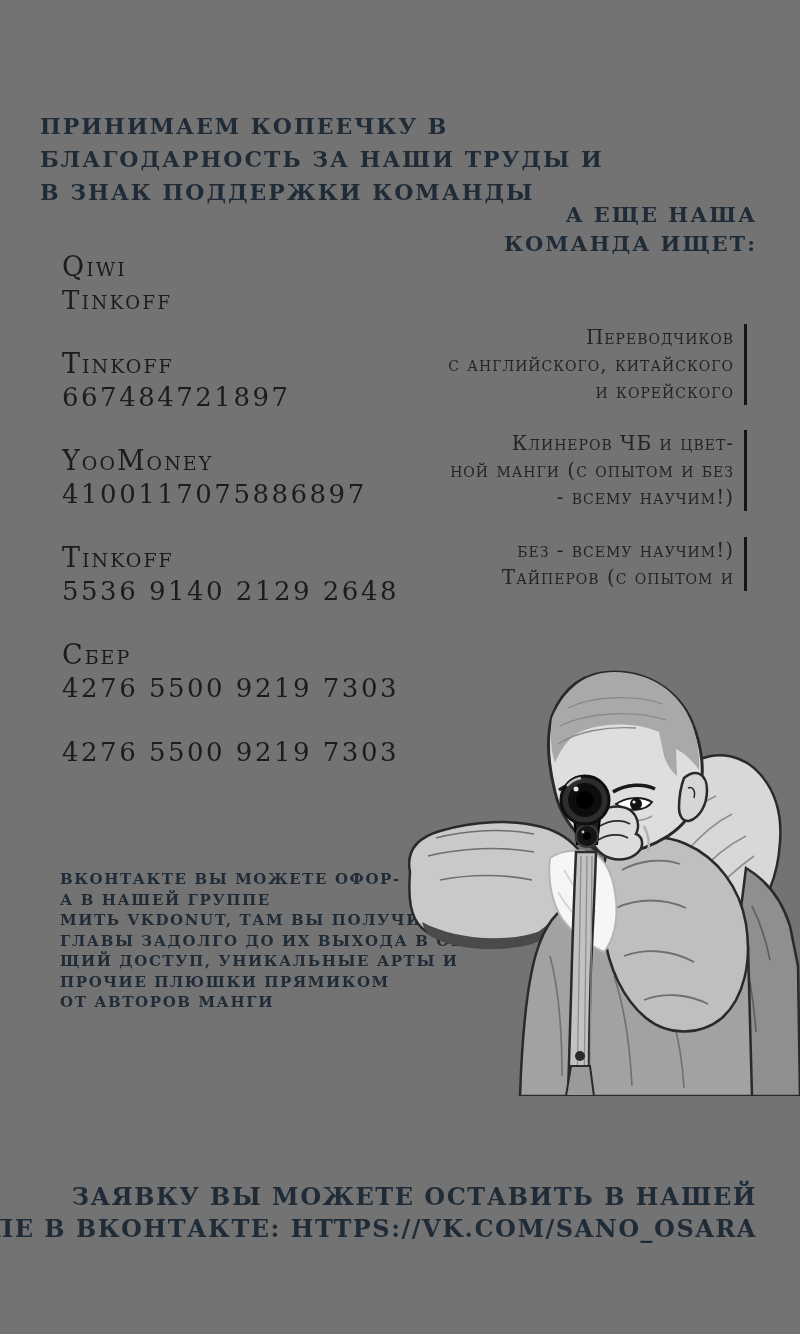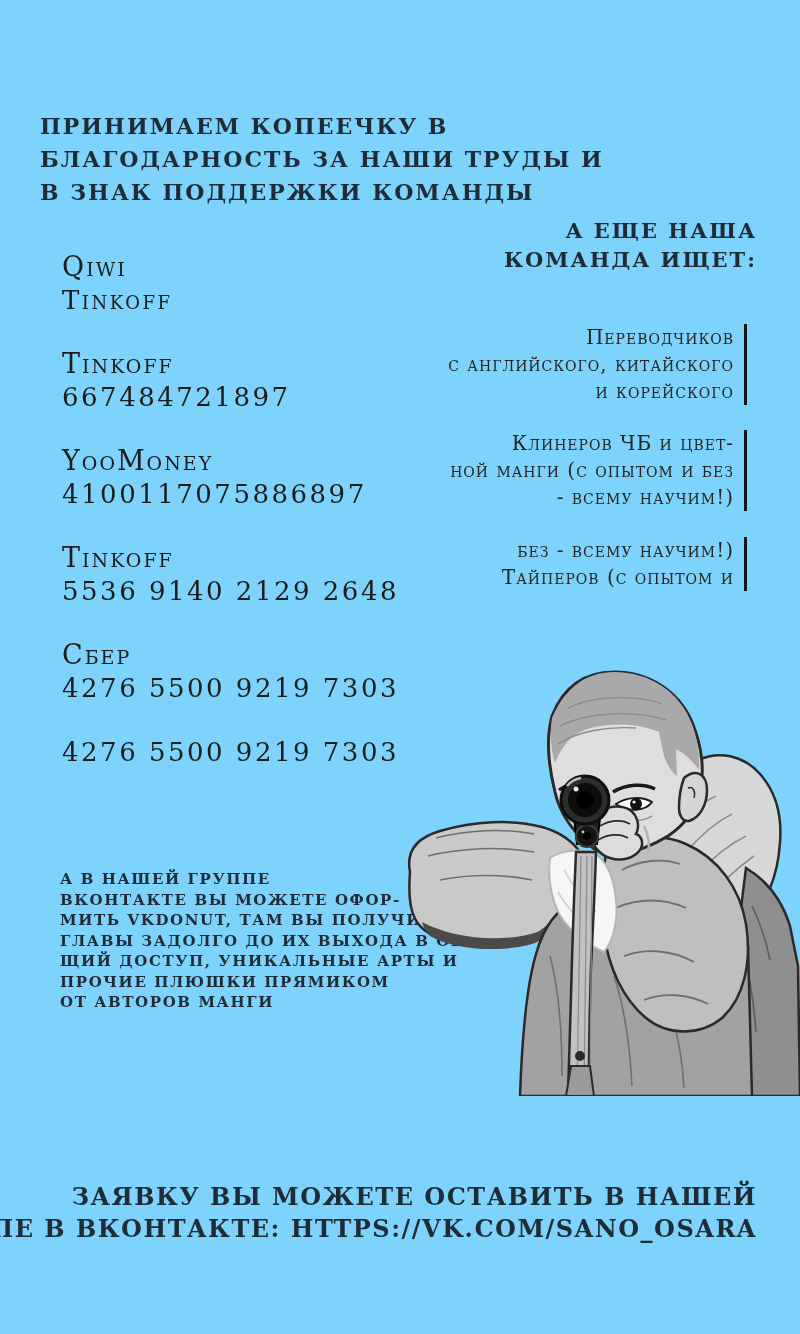--- a/index.html
+++ b/index.html
@@ -1,29 +1,29 @@
 <!DOCTYPE html>
 <html><head>
 <meta charset="utf-8">
 <style>
   html,body { margin:0; padding:0; background:#ffffff; }
   .page {
     position:relative; width:800px; height:1334px; margin:0 auto;
-    background:#7dd3fc; overflow:hidden;
+    background:#737373; overflow:hidden;
     font-family:"DejaVu Serif", serif; color:#1c1c1c;
   }
   
   .slab { font-weight:bold; color:#1f2b37; }
 
   .donation-heading {
     position:absolute; left:40px; top:110px;
     font-size:22px; line-height:33px; letter-spacing:2px; white-space:nowrap;
   }
   .recruit-heading {
-    position:absolute; right:43px; top:216px; text-align:right;
+    position:absolute; right:43px; top:200px; text-align:right;
     font-size:21px; line-height:29px; letter-spacing:2px; white-space:nowrap;
   }
 
   .pay-list { position:absolute; left:62px; top:250px; }
   .pay-item { margin-bottom:30px; }
   .pay-label {
     font-variant:small-caps; font-size:27px; line-height:33px;
     letter-spacing:2px; color:#1c1c1c; white-space:nowrap;
   }
   .pay-value {
@@ -107,22 +107,22 @@
     <div>Клинеров ЧБ и цвет-</div>
     <div>ной манги (с опытом и без</div>
     <div>- всему научим!)</div>
   </div>
   <div class="recruit-item i3">
     <div>без - всему научим!)</div>
     <div>Тайперов (с опытом и</div>
   </div>
 
   <div class="donut-par">
+    <div>ВКОНТАКТЕ ВЫ МОЖЕТЕ ОФОР-</div>
     <div>А В НАШЕЙ ГРУППЕ</div>
-    <div>ВКОНТАКТЕ ВЫ МОЖЕТЕ ОФОР-</div>
     <div>МИТЬ VKDONUT, ТАМ ВЫ ПОЛУЧИТЕ</div>
     <div>ГЛАВЫ ЗАДОЛГО ДО ИХ ВЫХОДА В ОБ-</div>
     <div>ЩИЙ ДОСТУП, УНИКАЛЬНЫЕ АРТЫ И</div>
     <div>ПРОЧИЕ ПЛЮШКИ ПРЯМИКОМ</div>
     <div>ОТ АВТОРОВ МАНГИ</div>
   </div>
 
   <div class="illustration" title="Манга-иллюстрация: человек с бритой головой в парке с меховым капюшоном целится в винтовку с оптическим прицелом">
     <svg viewBox="0 0 400 440" width="400" height="440" xmlns="http://www.w3.org/2000/svg">
 

